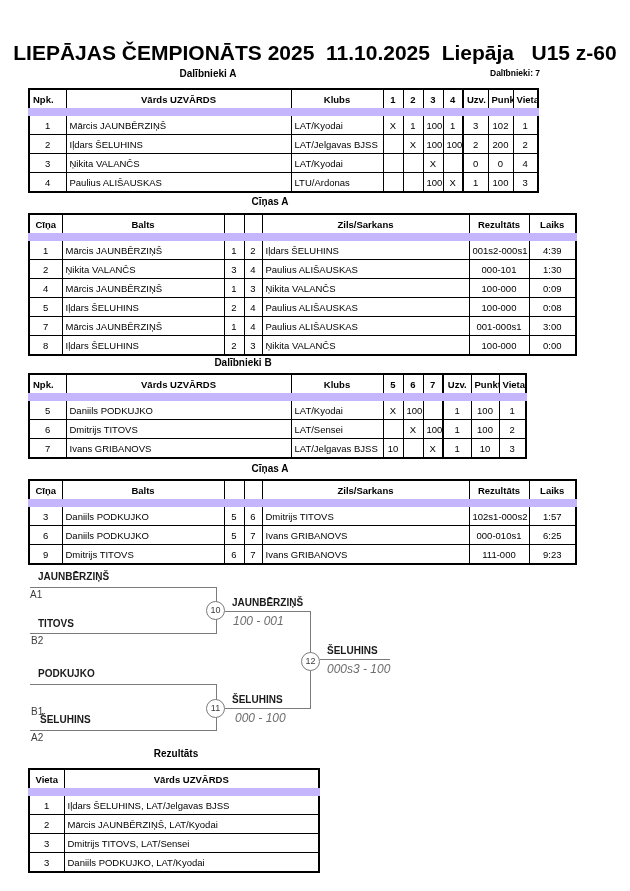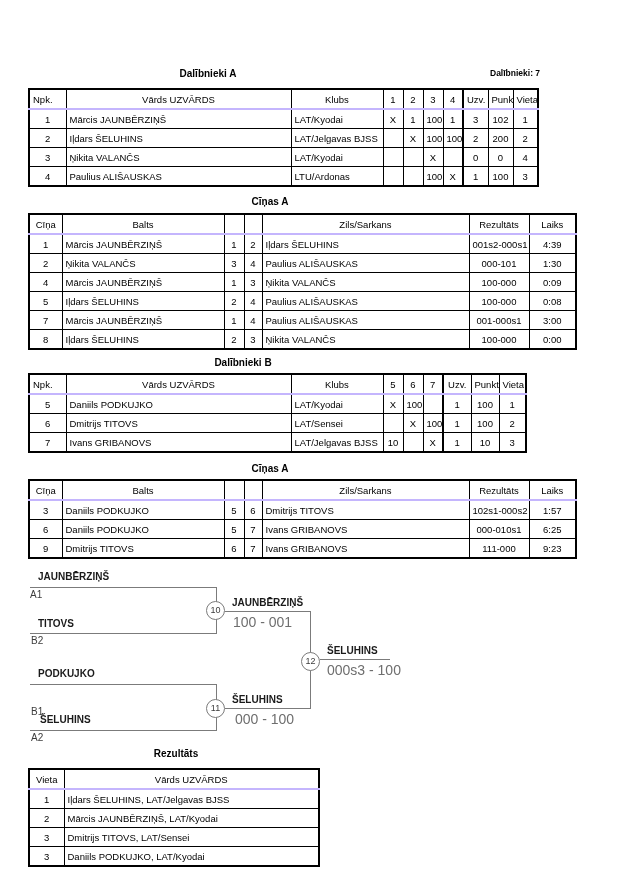--- a/index.html
+++ b/index.html
@@ -6,41 +6,42 @@
   .page { position:relative; width:630px; height:891px; background:#fff; color:#000;
           font-family:"Liberation Sans", sans-serif; overflow:hidden; }
   .abs { position:absolute; }
   .title { top:41px; left:0; width:630px; text-align:center; font-size:21px; font-weight:bold; white-space:pre; letter-spacing:0; }
   .sec-title { font-size:10px; font-weight:bold; text-align:center; }
   .count-label { font-size:8.5px; font-weight:bold; }
   table.grid { position:absolute; border-collapse:collapse; table-layout:fixed; background:#fff; }
   table.grid { border:2px solid #000; }
   .grid td, .grid th { border:1px solid #000; font-size:9.5px; font-weight:normal; height:18px;
                        padding:0 3px; overflow:hidden; white-space:nowrap; vertical-align:middle; }
-  .grid thead th { font-weight:normal; border-bottom:2px solid #c4b5fd; text-align:center;margin-top:28px; }
+  .grid thead th { font-weight:bold; border-bottom:8px solid #c4b5fd; text-align:center;margin-top:28px; }
   .grid th.left { text-align:left; }
   .c { text-align:center; padding:0; }
   .nm { padding-left:8px; }
   .nm2 { padding-left:4px; }
   .thL { border-left:2px solid #000 !important; }
   .win { font-weight:bold; }
   
   .bl-h { position:absolute; height:1px; background:#7b7b7b; }
   .bl-v { position:absolute; width:1px; background:#7b7b7b; }
   .bk-name { position:absolute; font-size:10px; font-weight:bold; color:#1a1a1a; white-space:nowrap; }
   .bk-seed { position:absolute; font-size:10px; color:#3c3c3c; white-space:nowrap; }
-  .bk-score { position:absolute; font-size:14px; color:#6e6e6e; white-space:nowrap; }
+  .bk-score { position:absolute; font-size:12px; color:#6e6e6e; white-space:nowrap;font-style:italic; }
   .bk-circle { position:absolute; width:17px; height:17px; border:1px solid #7b7b7b; border-radius:50%;
                background:#fff; text-align:center; line-height:17px; font-size:9px; color:#3c3c3c; z-index:2; }
 </style>
 </head>
 <body>
 
 <div class="page">
 
+  <div class="abs title">LIEPĀJAS ČEMPIONĀTS 2025  11.10.2025  Liepāja   U15 z-60</div>
   <div class="abs sec-title" style="top:68px;left:158px;width:100px;">Dalībnieki A</div>
   <div class="abs count-label" style="top:68px;left:490px;">Dalībnieki: 7</div>
 
   <table class="grid" style="top:88px;left:28px;width:509px;">
     <colgroup>
         <col style="width:37px">
         <col style="width:225px">
         <col style="width:92px">
         <col style="width:20px">
         <col style="width:20px">

